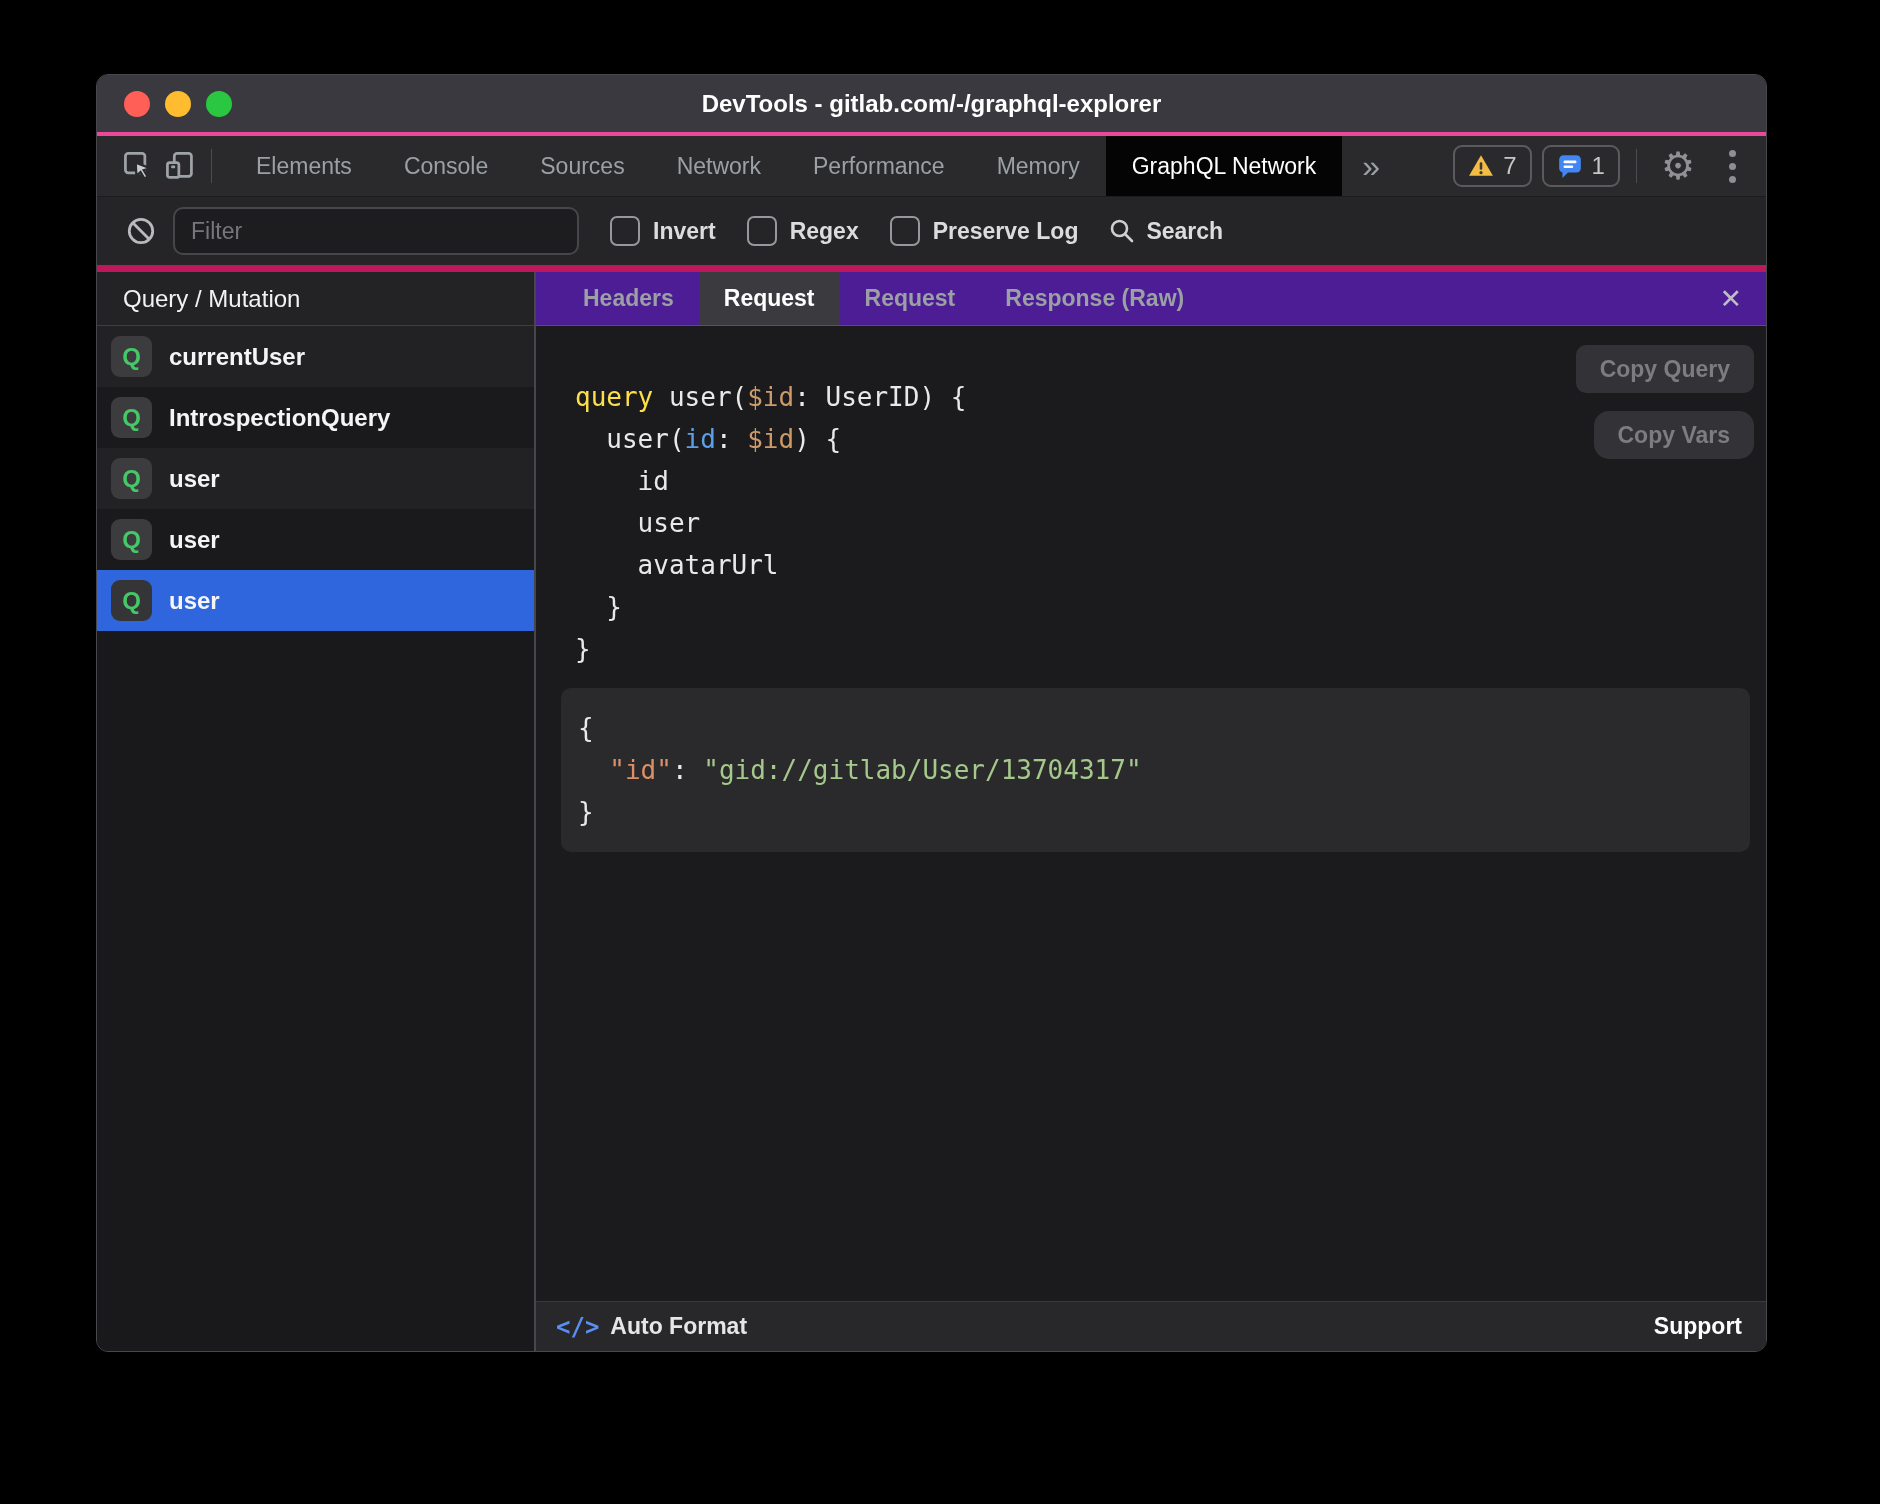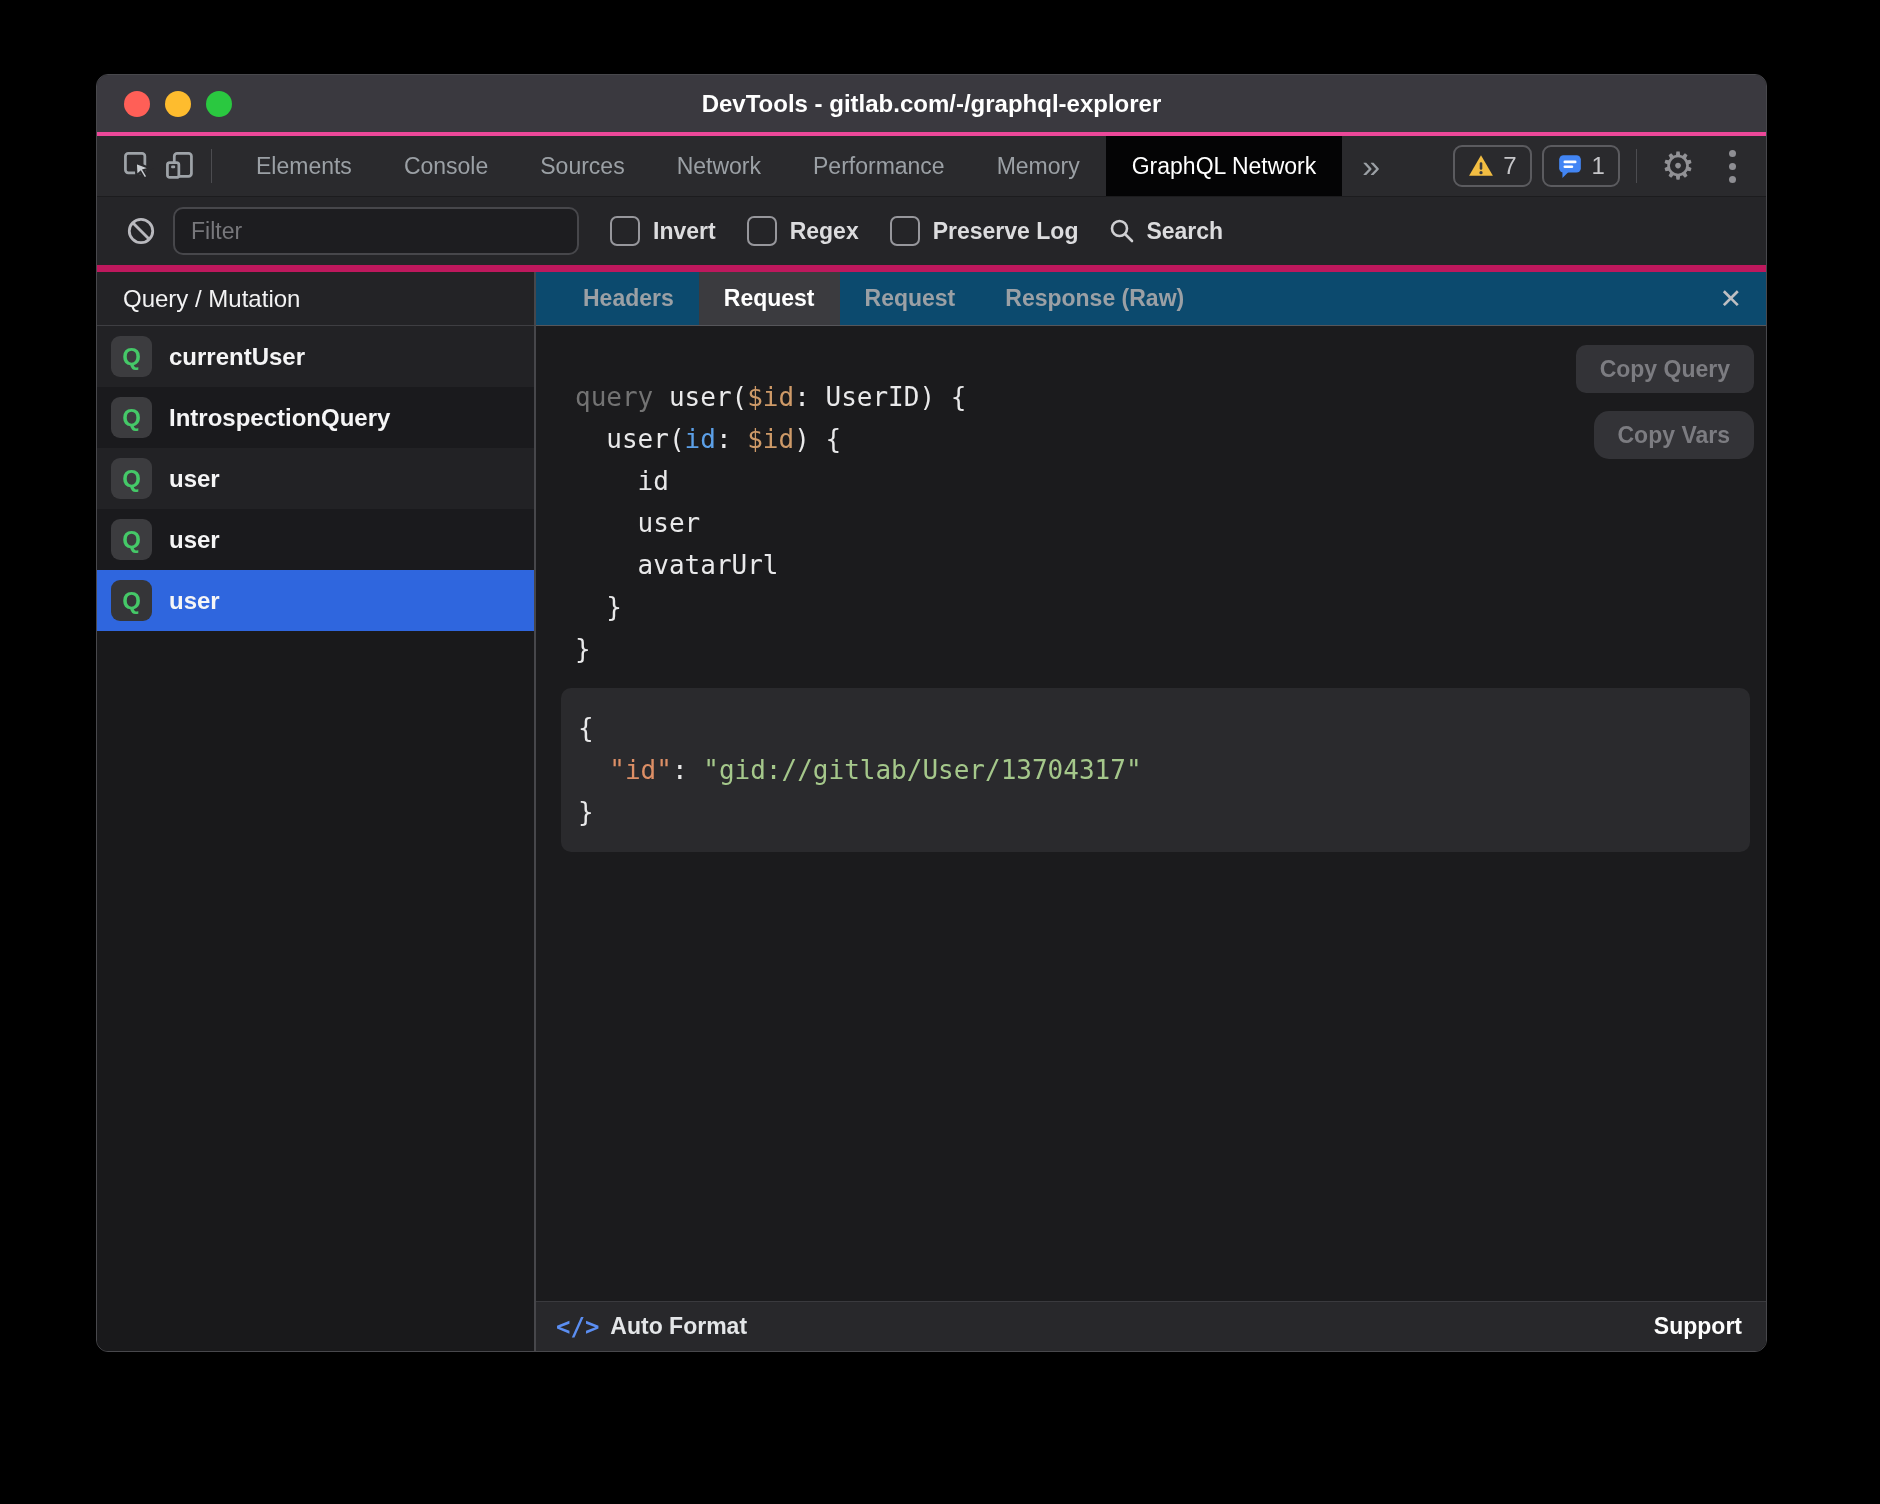--- a/index.html
+++ b/index.html
@@ -85,39 +85,39 @@
   .q-badge{
     width:41px;height:41px;border-radius:9px;background:#3c3c3f;
     display:flex;align-items:center;justify-content:center;
     color:#45c868;font-size:24px;font-weight:700;flex:0 0 41px;
   }
   .side-item.selected .q-badge{background:#353538;}
   .side-label{margin-left:17px;color:#f5f5f6;font-size:24px;font-weight:700;}
   
   .rightpane{flex:1;display:flex;flex-direction:column;min-width:0;background:#1b1b1d;}
   .detail-tabs{
-    height:53px;flex:0 0 53px;background:#0c4a6e;display:flex;align-items:stretch;
+    height:53px;flex:0 0 53px;background:#4c1d95;display:flex;align-items:stretch;
     padding-left:22px;border-bottom:1px solid #56565a;position:relative;
   }
   .detail-tab{
     display:flex;align-items:center;padding:0 25px;color:#9ba0a5;
     font-size:23px;font-weight:600;white-space:nowrap;
   }
   .detail-tab.active{background:#3b3b3f;color:#fff;}
   .close-x{
     position:absolute;right:18px;top:0;height:100%;display:flex;align-items:center;
     color:#bfbfc2;font-size:27px;padding:0 6px;
   }
   .content{flex:1;position:relative;padding:50px 0 0 25px;overflow:hidden;}
   .code,.varcode{
     margin:0;font-family:"DejaVu Sans Mono", monospace;font-size:26px;line-height:42px;
     color:#e9e9ea;white-space:pre;
   }
   .code{margin-left:14px;}
-  .tok-kw{color:#737373;}
+  .tok-kw{color:#fde047;}
   .tok-var{color:#ce9a68;}
   .tok-attr{color:#5ca0e8;}
   .tok-pl{color:#e9e9ea;}
   .tok-key{color:#dd8f66;}
   .tok-str{color:#a5c88b;}
   .varpanel{
     margin-top:18px;width:1189px;box-sizing:border-box;background:#2a2a2d;
     border-radius:10px;padding:19px 20px 19px 17px;
   }
   .copy-btn{

